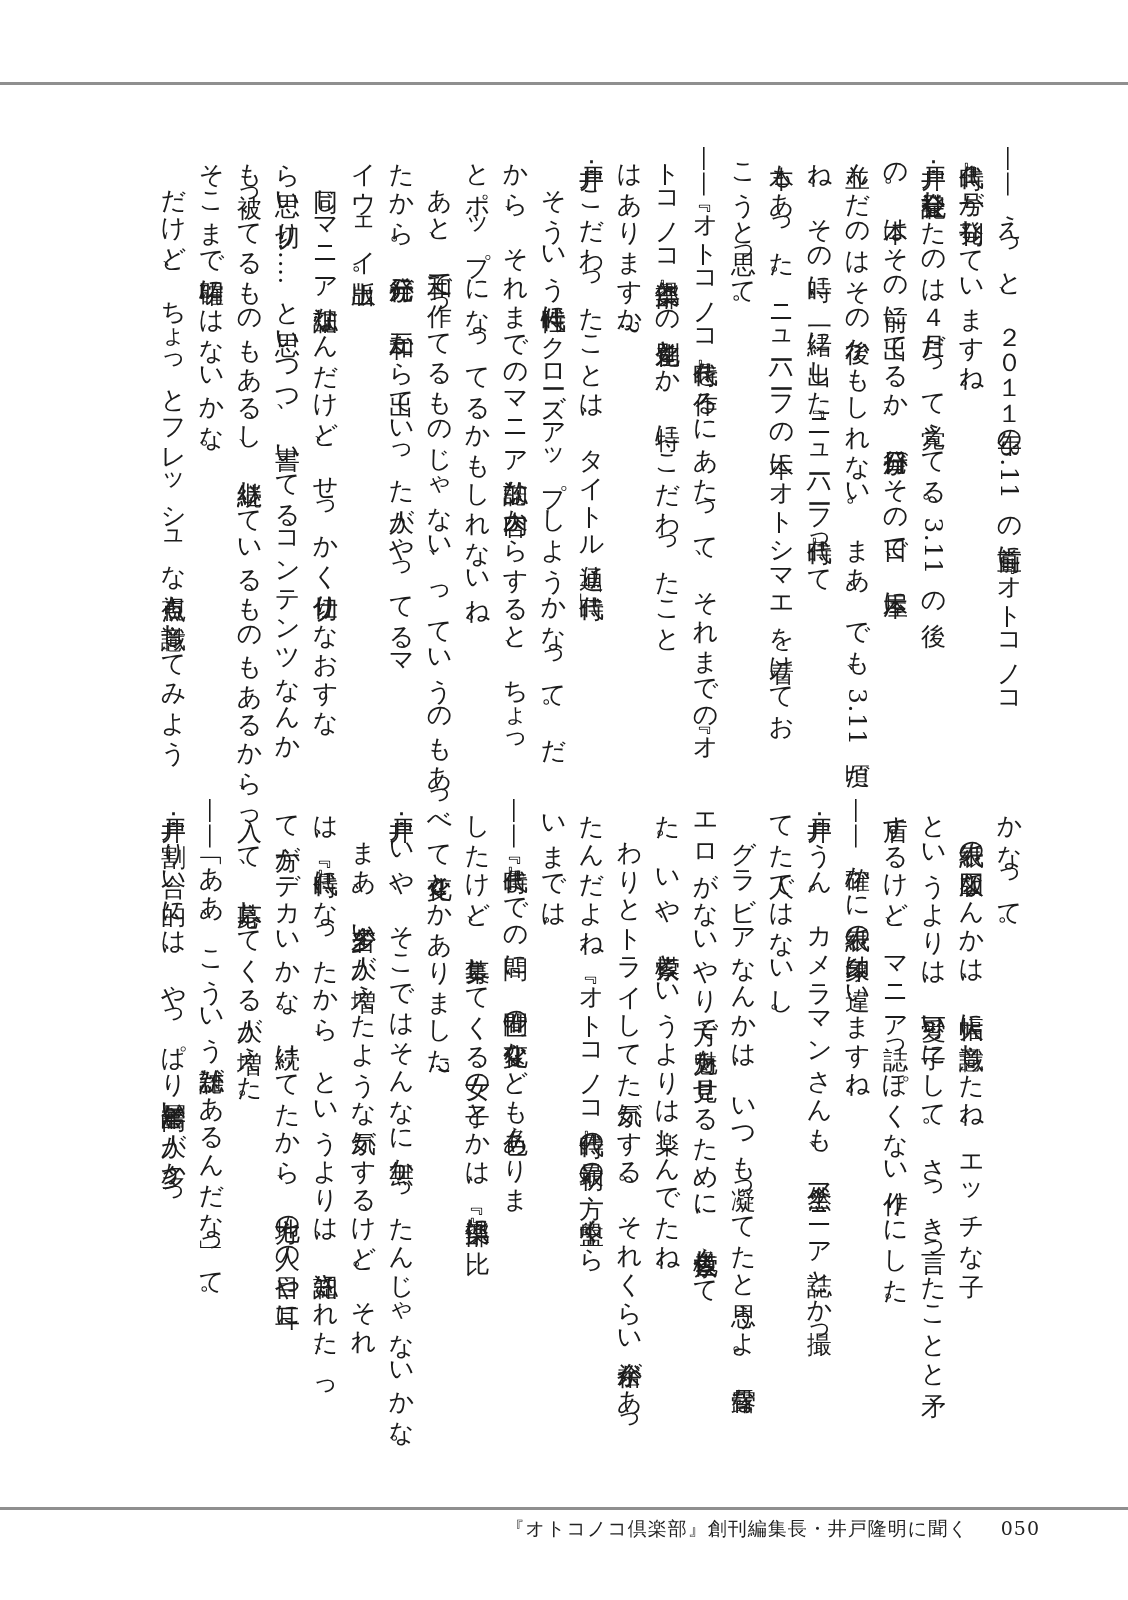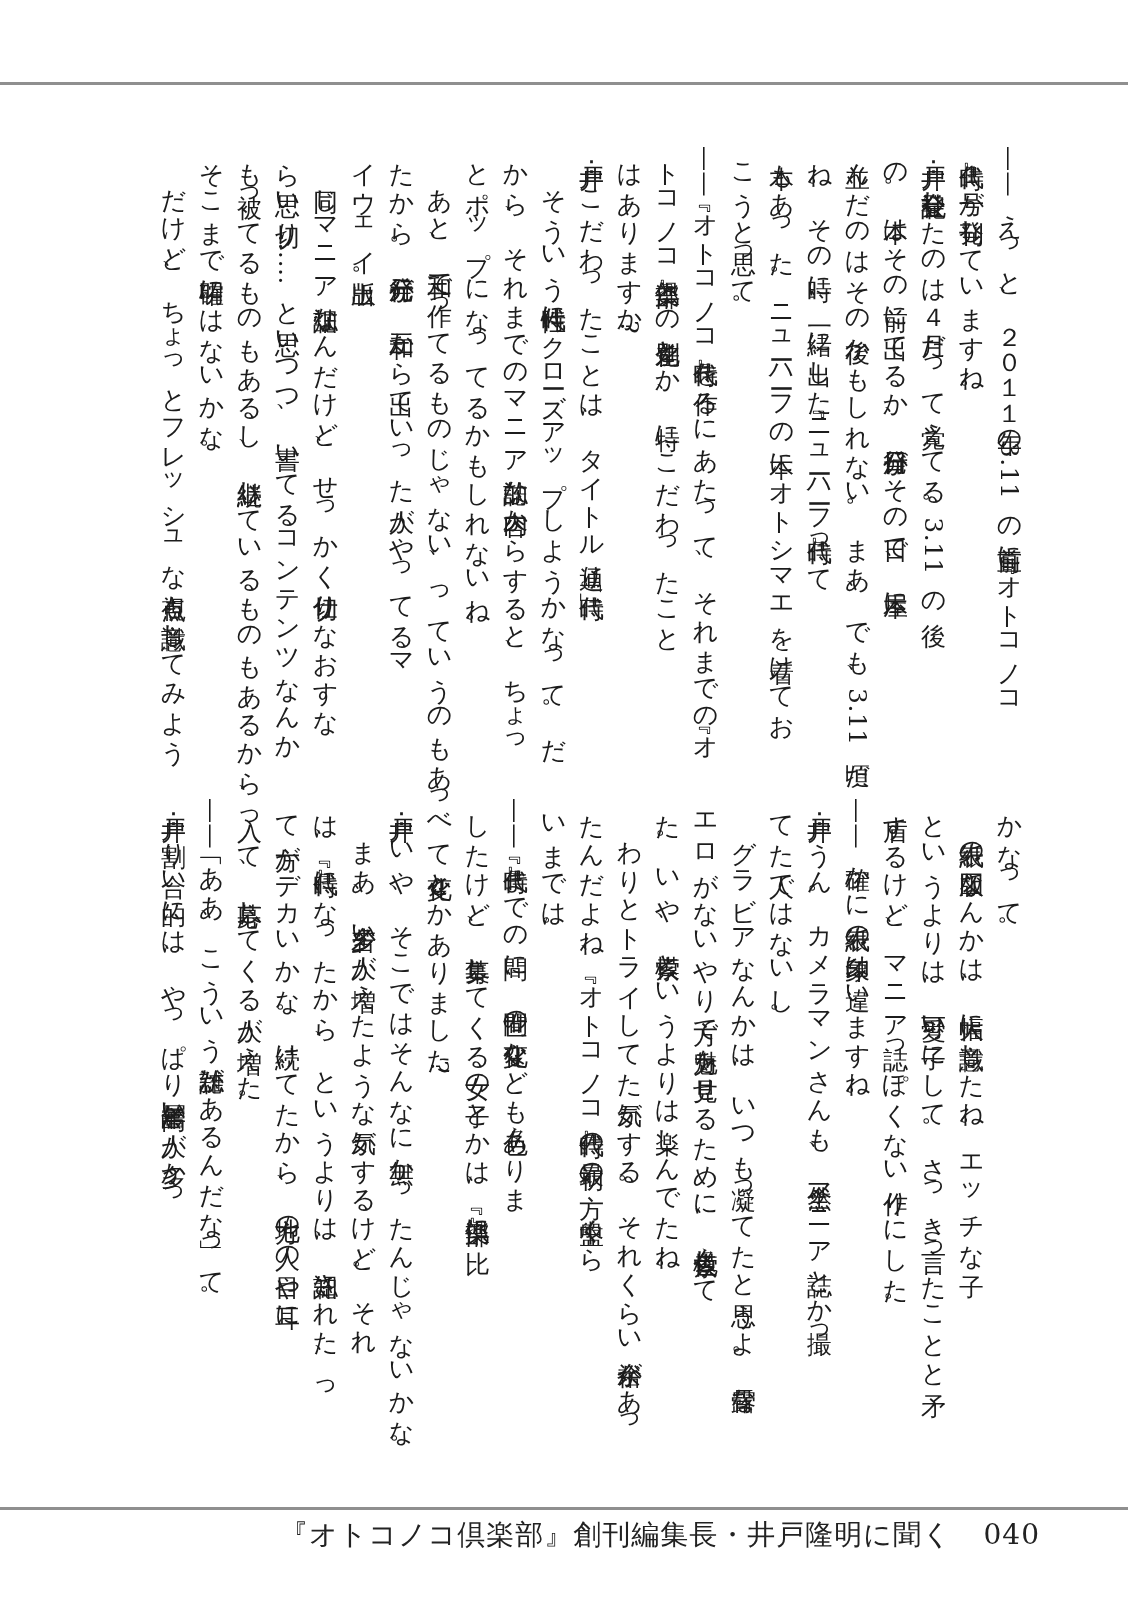--- a/index.html
+++ b/index.html
@@ -42,21 +42,21 @@
     white-space: nowrap;
   }
 
   .footer {
     position: absolute;
     top: 1516px;
     right: 88px;
     display: flex;
     align-items: baseline;
     gap: 32px;
-    font-size: 28px;
+    font-size: 19px;
     color: #222222;
     letter-spacing: 1px;
   }
 </style>
 </head>
 <body>
 
 <div class="page">
 
   <div class="rule rule-top"></div>
@@ -110,16 +110,16 @@
       <div class="vline">て方がデカいかな。続けてたから、地方の人の目や耳に</div>
       <div class="vline">入って、応募してくる人が増えた。</div>
       <div class="vline">——「ああ、こういう雑誌があるんだな」って。</div>
       <div class="vline">井戸：割り合い的には、やっぱり年齢層高い人が多かっ</div>
     </div>
 
   <div class="rule rule-bottom"></div>
 
   <div class="footer">
     <span>『オトコノコ倶楽部』創刊編集長・井戸隆明に聞く</span>
-    <span>040</span>
+    <span>050</span>
   </div>
 
 </div>
 
 </body></html>

